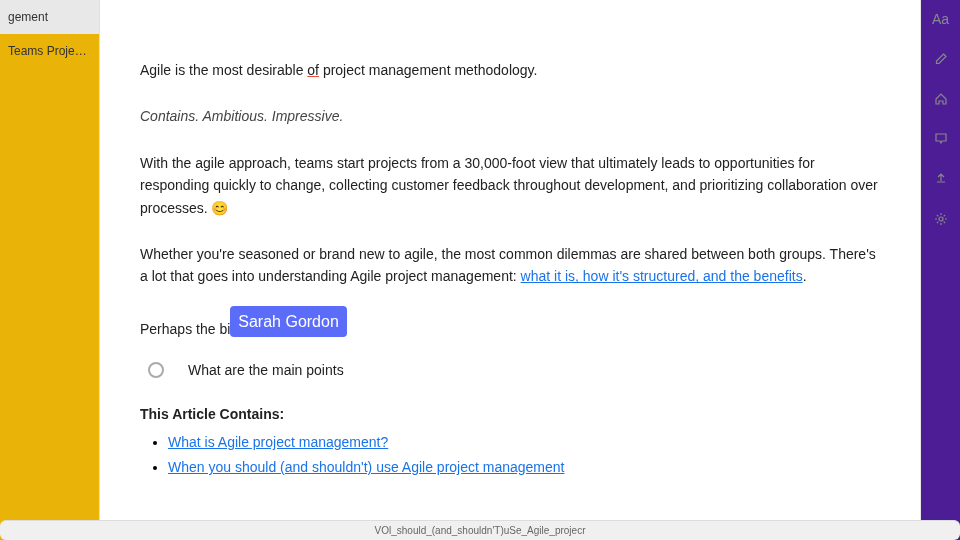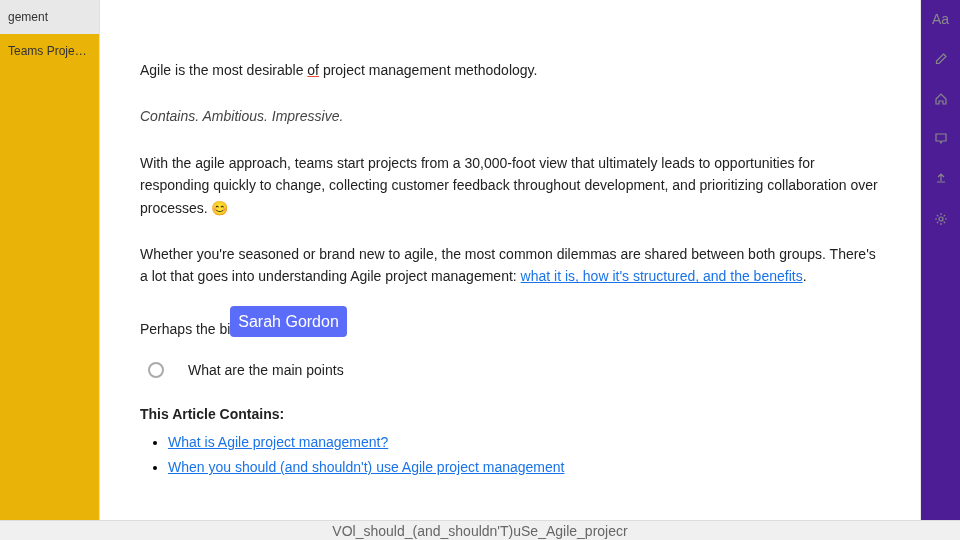--- a/index.html
+++ b/index.html
@@ -164,23 +164,24 @@
     .bottom-bar {
       position: fixed;
       bottom: 0;
       left: 0;
       right: 0;
       height: 20px;
       background: #f0f0f0;
       display: flex;
       align-items: center;
       justify-content: center;
-      font-size: 14px;
+      font-size: 10px;
       color: #666;
       border-top: 1px solid #ddd;
+      border-radius: 6px;
     }
 
     
     .agile-underline {
       text-decoration: underline;
       text-decoration-color: #e74c3c;
       text-decoration-style: wavy;
     }
   </style>
 </head>

